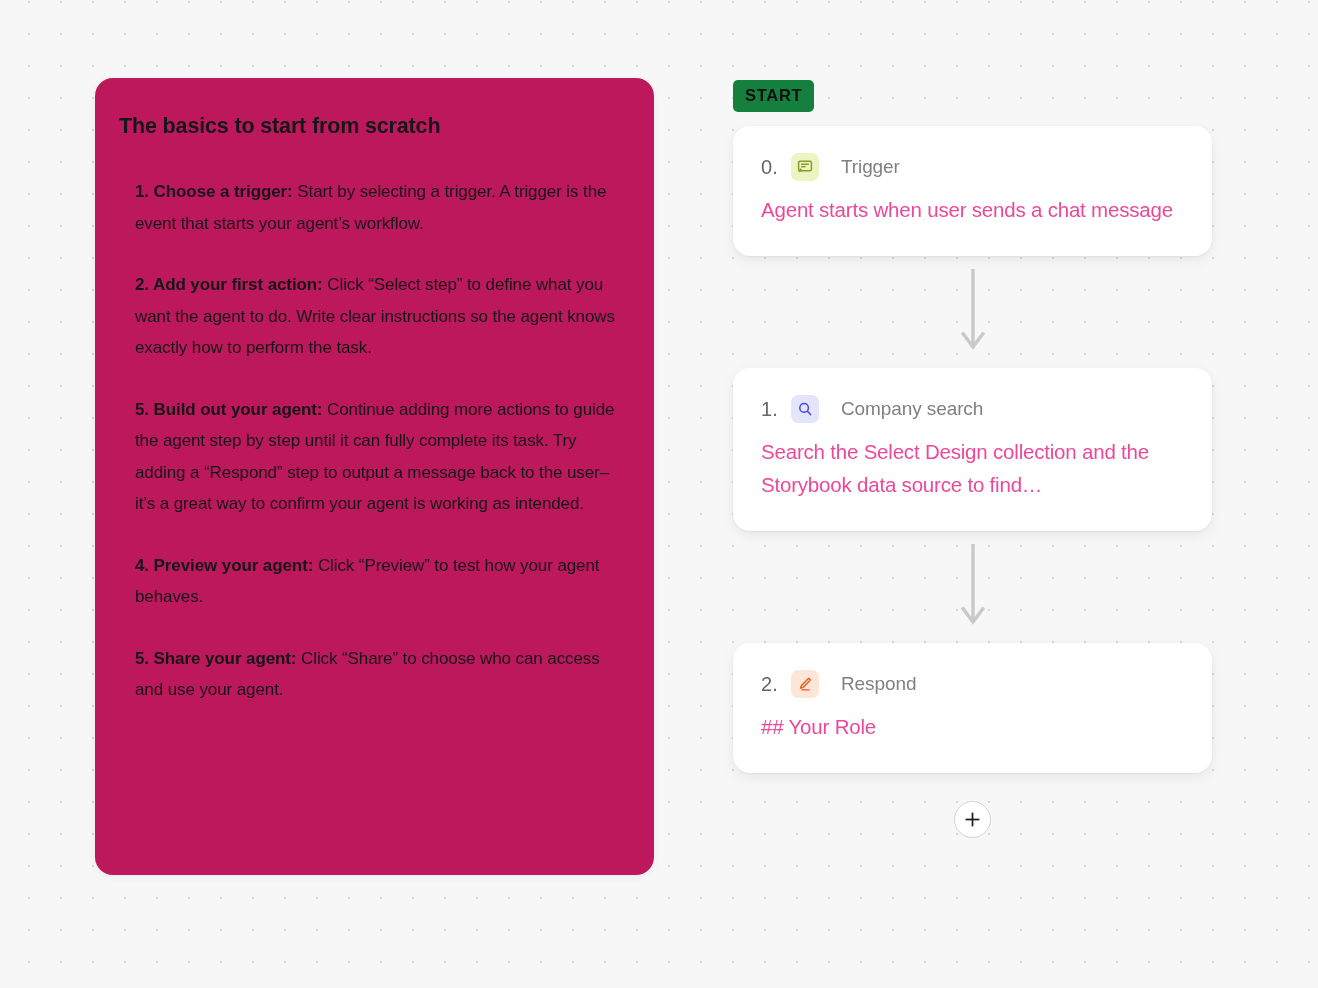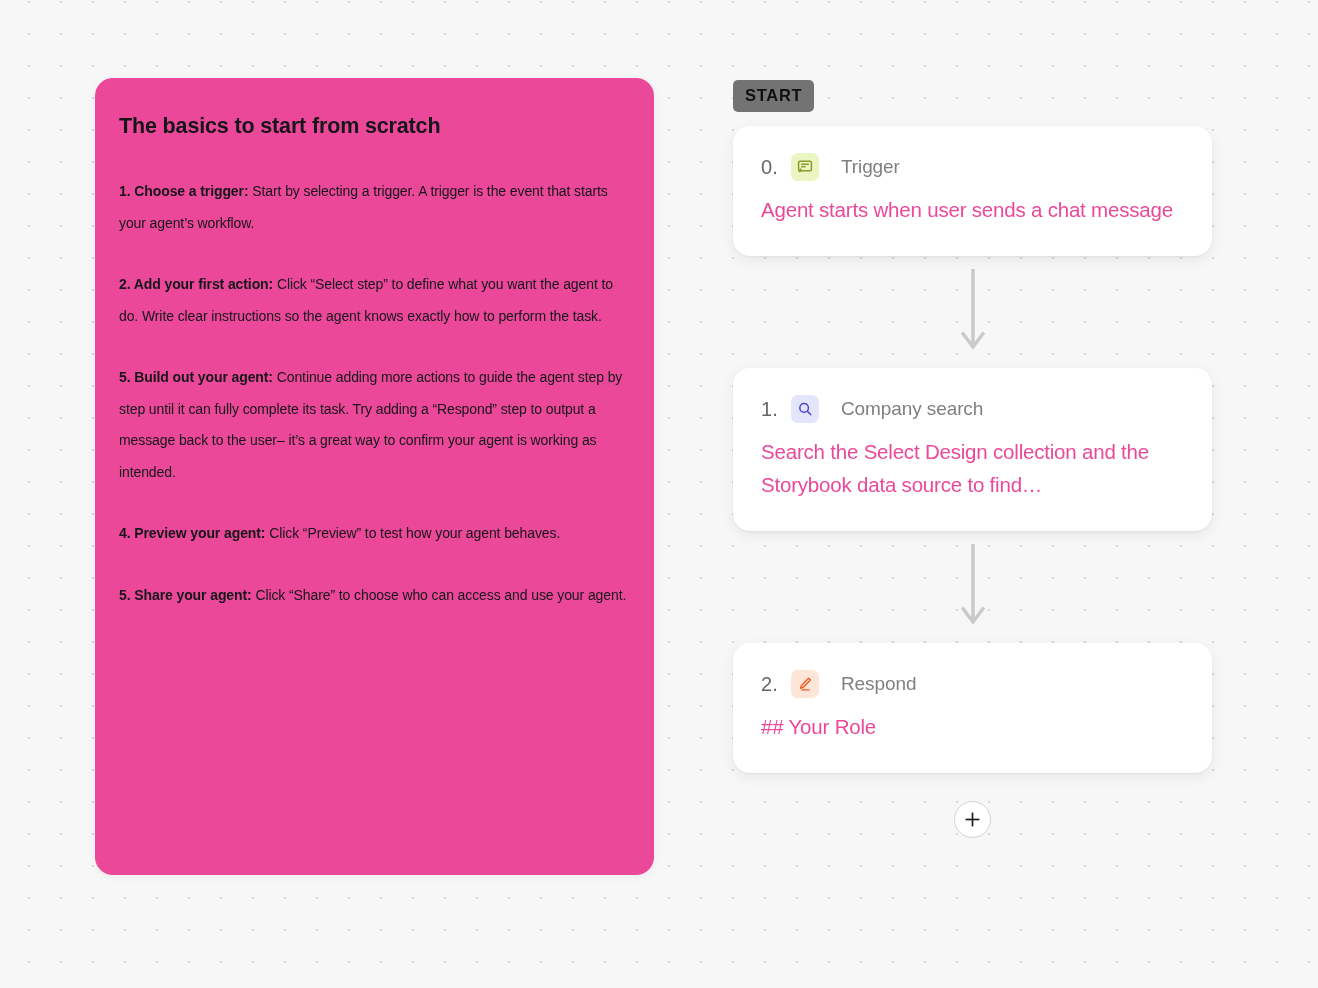--- a/index.html
+++ b/index.html
@@ -22,59 +22,60 @@
     -webkit-font-smoothing: antialiased;
   }
 
   
   .info-panel {
     position: absolute;
     left: 95px;
     top: 78px;
     width: 559px;
     height: 797px;
-    background: #ec4899;
+    background: #be185d;
     border-radius: 18px;
     box-shadow: 0 2px 10px rgba(40, 40, 70, 0.055);
     padding: 36px 24px 24px 24px;
   }
 
   .panel-title {
     font-size: 21.5px;
     font-weight: bold;
     color: #15151a;
     letter-spacing: -0.15px;
     margin-bottom: 37px;
     padding-left: 0px;
   }
 
   .step-para {
-    font-size: 14px;
+    font-size: 17px;
     line-height: 31.5px;
     color: #15151a;
     margin-bottom: 30px;
     letter-spacing: -0.1px;
+    margin-left: 16px;
   }
   .step-para:last-child { margin-bottom: 0; }
 
   .step-para b {
     font-weight: bold;
   }
 
   
   .flow-column {
     position: absolute;
     left: 733px;
     top: 80px;
     width: 479px;
   }
 
   .start-badge {
     display: inline-block;
-    background: #737373;
+    background: #15803d;
     color: #101010;
     font-size: 16.5px;
     font-weight: bold;
     letter-spacing: 0.7px;
     padding: 6px 12px 7px 12px;
     border-radius: 5px;
     margin-bottom: 14px;
   }
 
   .node-card {

